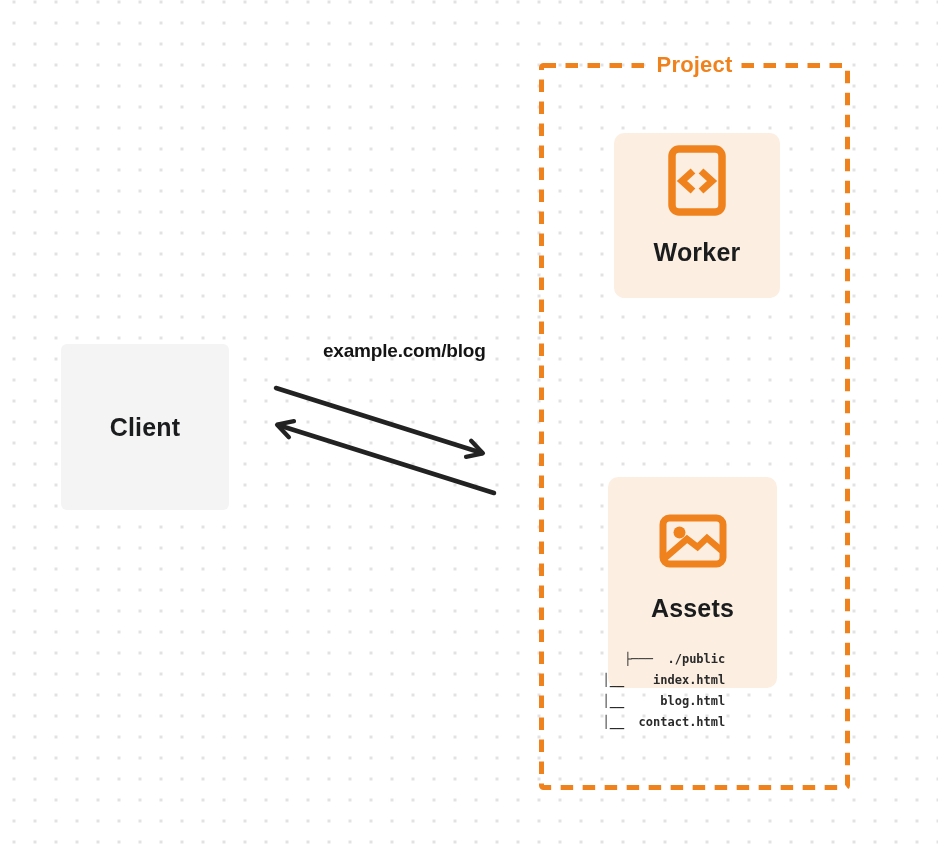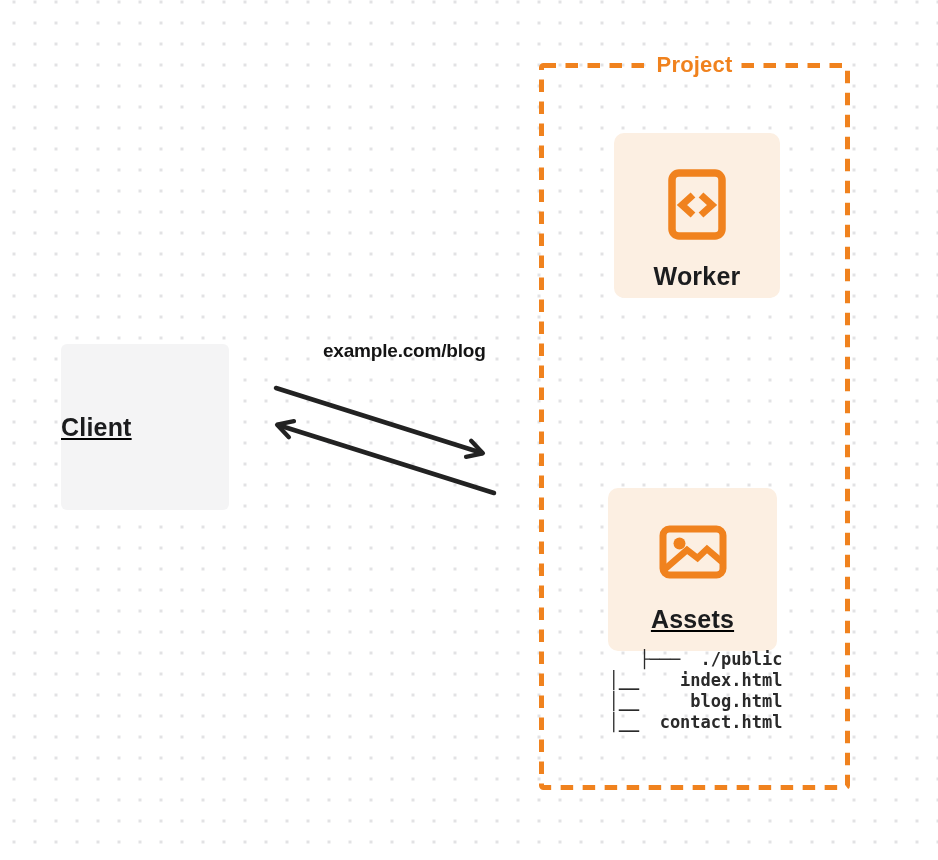--- a/index.html
+++ b/index.html
@@ -23,21 +23,21 @@
   .client-box {
     position: absolute;
     left: 61px;
     top: 344px;
     width: 168px;
     height: 166px;
     background: #f4f4f5;
     border-radius: 6px;
     display: flex;
     align-items: center;
-    text-decoration: underline;
+    justify-content: center;
   }
   .client-box .node-label {
     font-size: 25px;
     font-weight: bold;
     color: #1b1c1e;
     letter-spacing: 0.2px;
   }
 
   
   .request-label {
@@ -105,43 +105,42 @@
     font-size: 25px;
     font-weight: bold;
     color: #1b1c1e;
     letter-spacing: 0.2px;
   }
   .worker-card {
     left: 75px;
     top: 70px;
     width: 166px;
     height: 165px;
-    padding-top: 36px;
+    padding-top: 12px;
     box-sizing: border-box;
   }
   .worker-card .card-icon { margin-bottom: 22px; }
   .assets-card {
     left: 69px;
-    top: 425px;
+    top: 414px;
     width: 169px;
-    height: 163px;
+    height: 211px;
     padding-top: 37px;
     box-sizing: border-box;
-    text-decoration: underline;
   }
   .assets-card .card-icon { margin-bottom: 26px; }
 
   
   .file-tree {
     position: absolute;
     left: 49px;
     top: 586px;
     margin: 0;
     font-family: "DejaVu Sans Mono", "Liberation Mono", monospace;
-    font-size: 17px;
+    font-size: 12px;
     line-height: 21px;
     font-weight: bold;
     color: #2a2a2a;
     white-space: pre;
   }
 </style>
 </head>
 <body>
 
 <div class="canvas">

